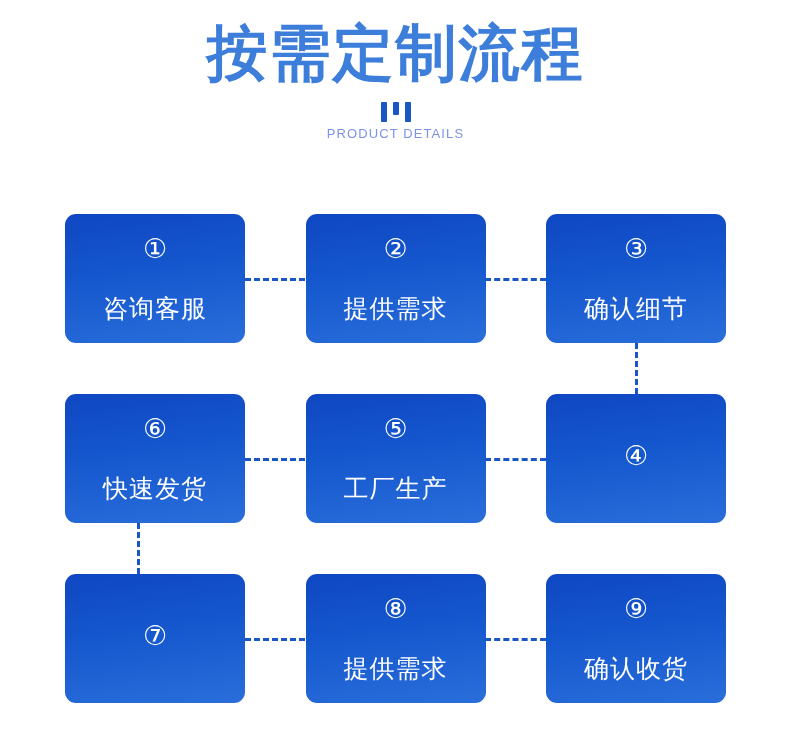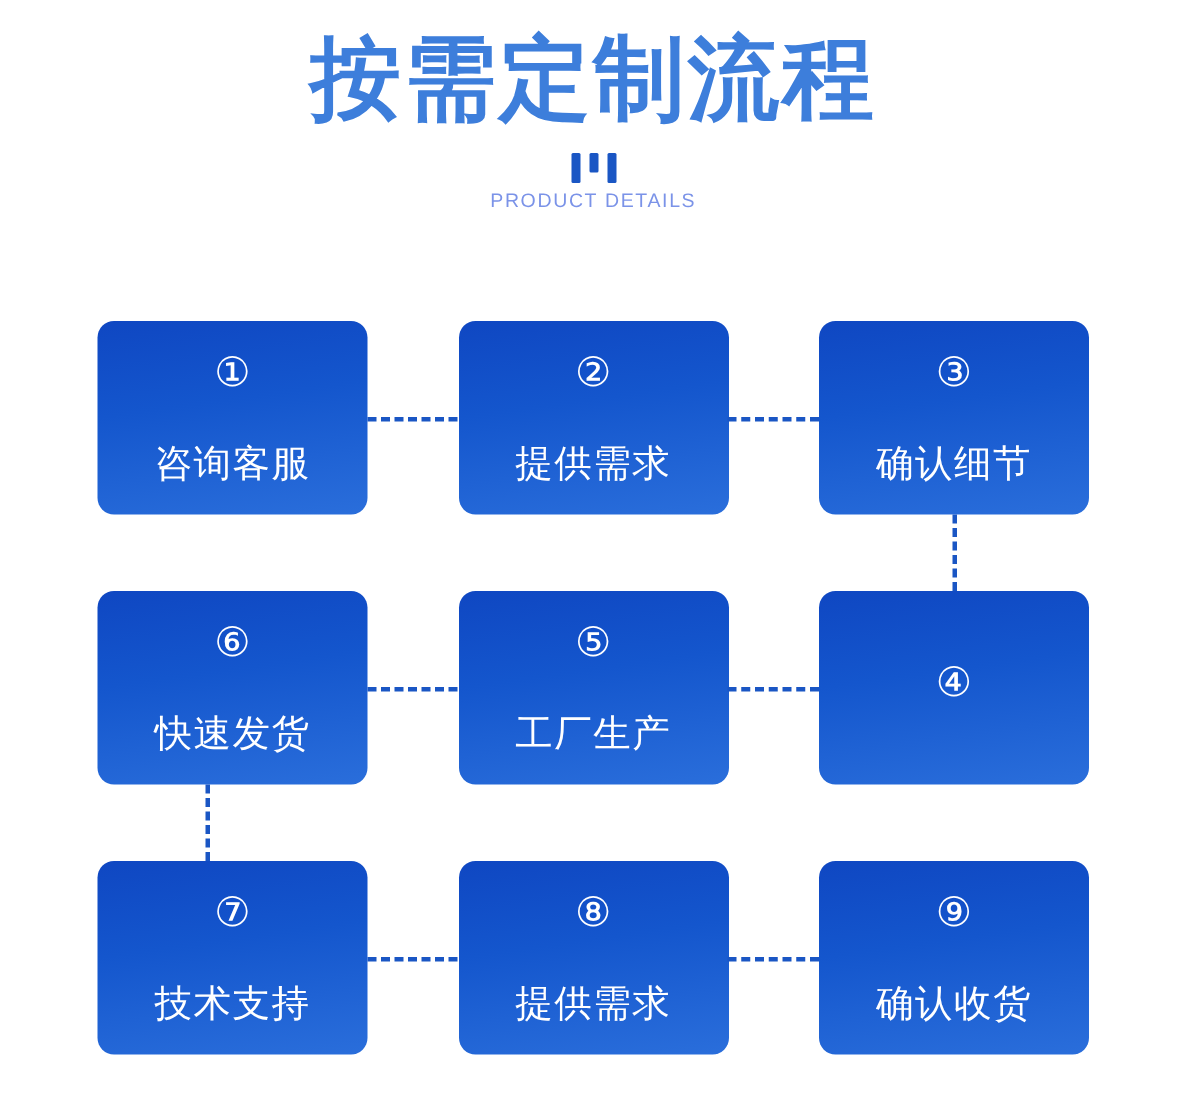--- a/index.html
+++ b/index.html
@@ -179,21 +179,20 @@
         <div class="card-num">④</div>
       </div>
       <div class="conn-h a"></div>
       <div class="conn-h b"></div>
       <div class="conn-v left"></div>
     </div>
 
     <div class="flow-row">
       <div class="card">
         <div class="card-num">⑦</div>
-        <div class="card-label">技术支持</div>
       </div>
       <div class="card">
         <div class="card-num">⑧</div>
         <div class="card-label">提供需求</div>
       </div>
       <div class="card">
         <div class="card-num">⑨</div>
         <div class="card-label">确认收货</div>
       </div>
       <div class="conn-h a"></div>

